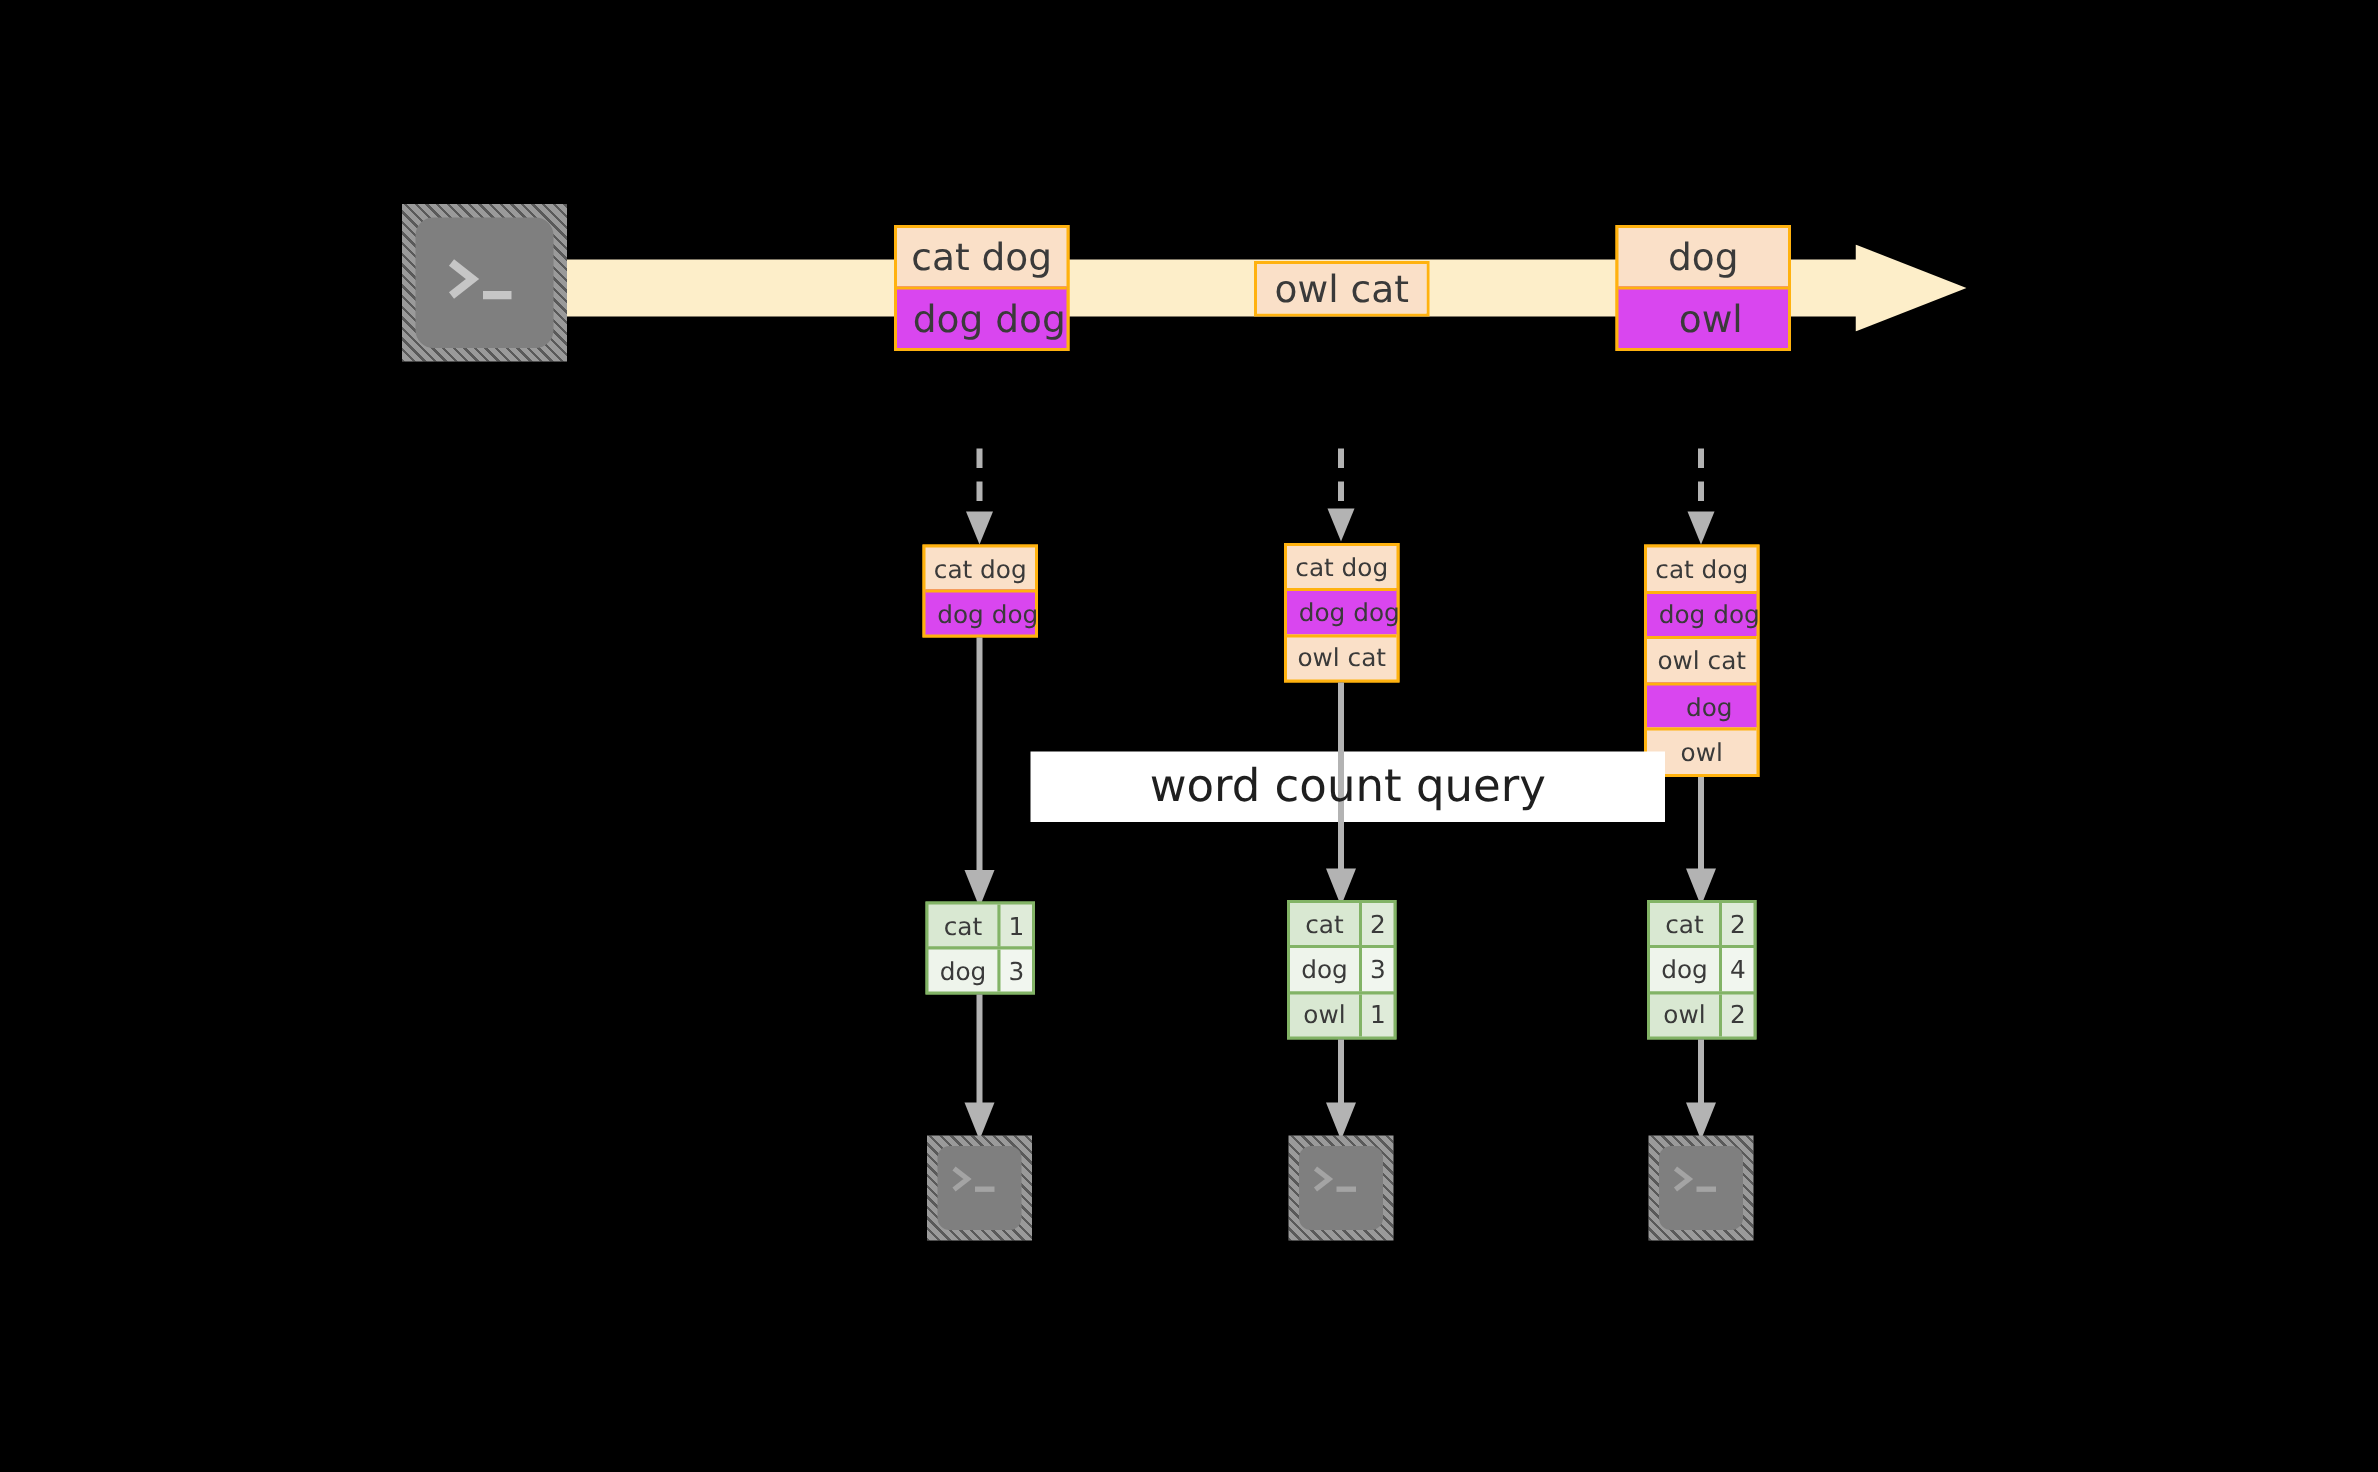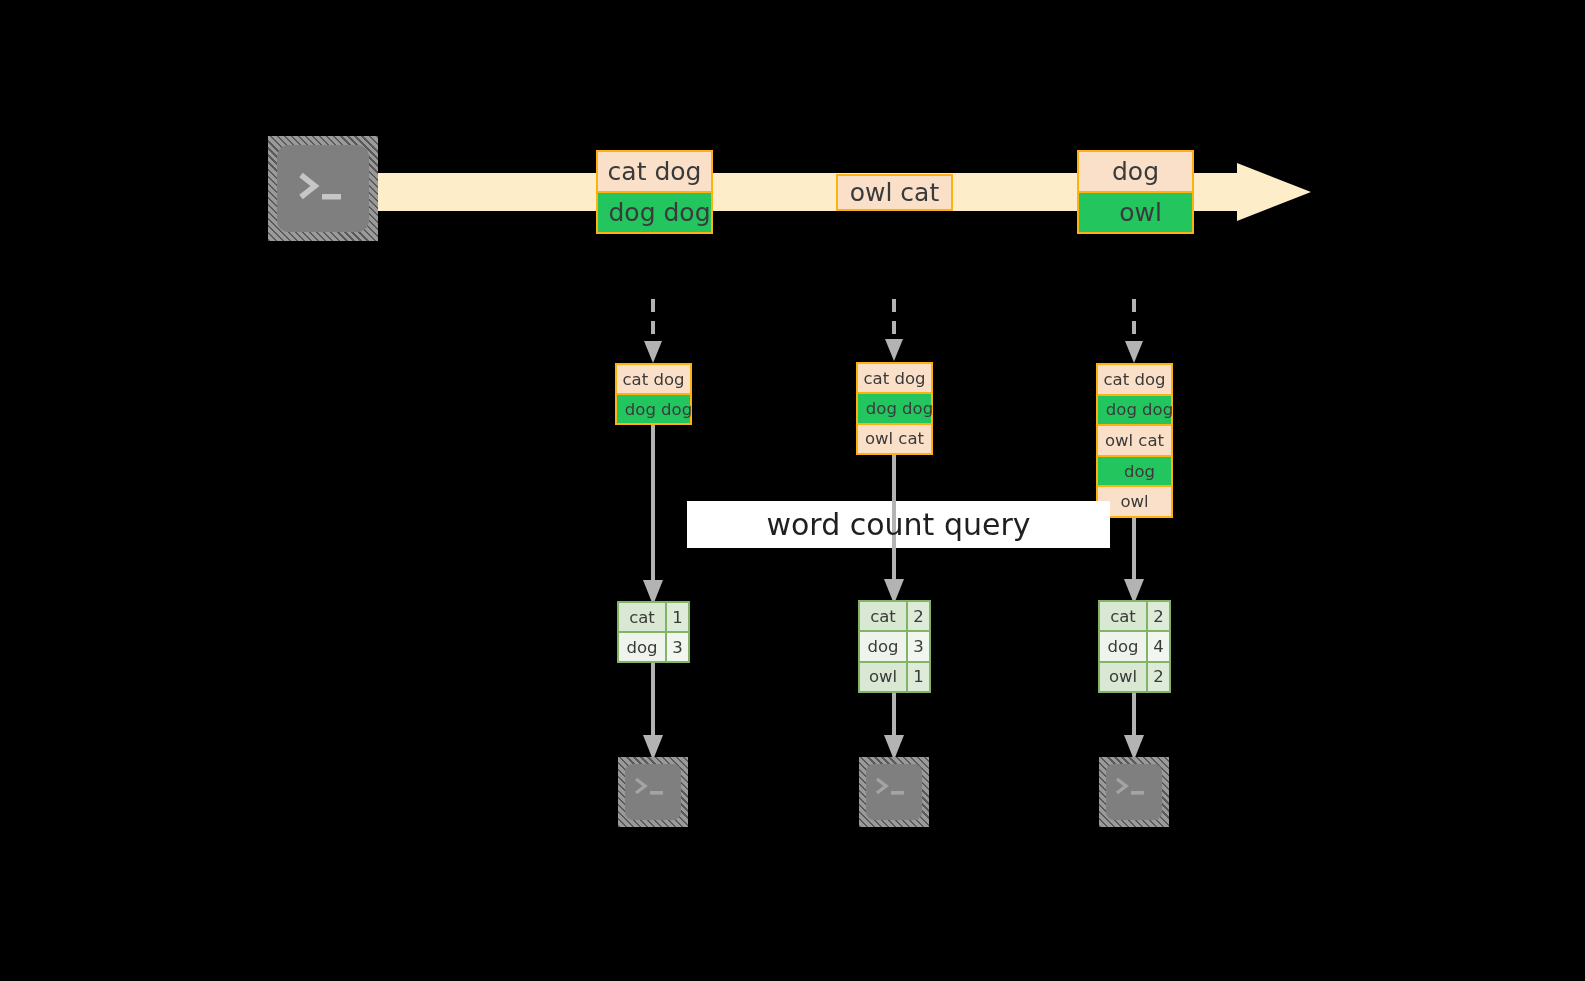--- a/index.html
+++ b/index.html
@@ -28,21 +28,21 @@
   .term-small{width:70px;height:70px;}
   .term-small .inner{left:7px;top:7px;right:7px;bottom:7px;border-radius:8px;}
 
   
   .obox{position:absolute;box-sizing:border-box;border:2.6px solid #ffb20f;
         background:#ffb20f;display:flex;flex-direction:column;}
   .obox .cell{box-sizing:border-box;flex:1 1 auto;display:flex;
         align-items:center;justify-content:center;color:#3a3a3a;
         white-space:nowrap;}
   .obox .cell.d{background:#fae0c8;}
-  .obox .cell.l{background:#22c55e;padding-left:10px;}
+  .obox .cell.l{background:#d946ef;padding-left:10px;}
   .obox .cell + .cell{border-top:2.6px solid #ffb20f;}
 
   .obox-big .cell{font-size:25px;}
   .obox-sm .cell{font-size:16.5px;}
 
   
   .gtable{position:absolute;box-sizing:border-box;border:2.6px solid #82b366;
           background:#82b366;display:flex;flex-direction:column;}
   .gtable .grow{display:flex;flex:1 1 auto;}
   .gtable .grow + .grow{border-top:2.6px solid #82b366;}

